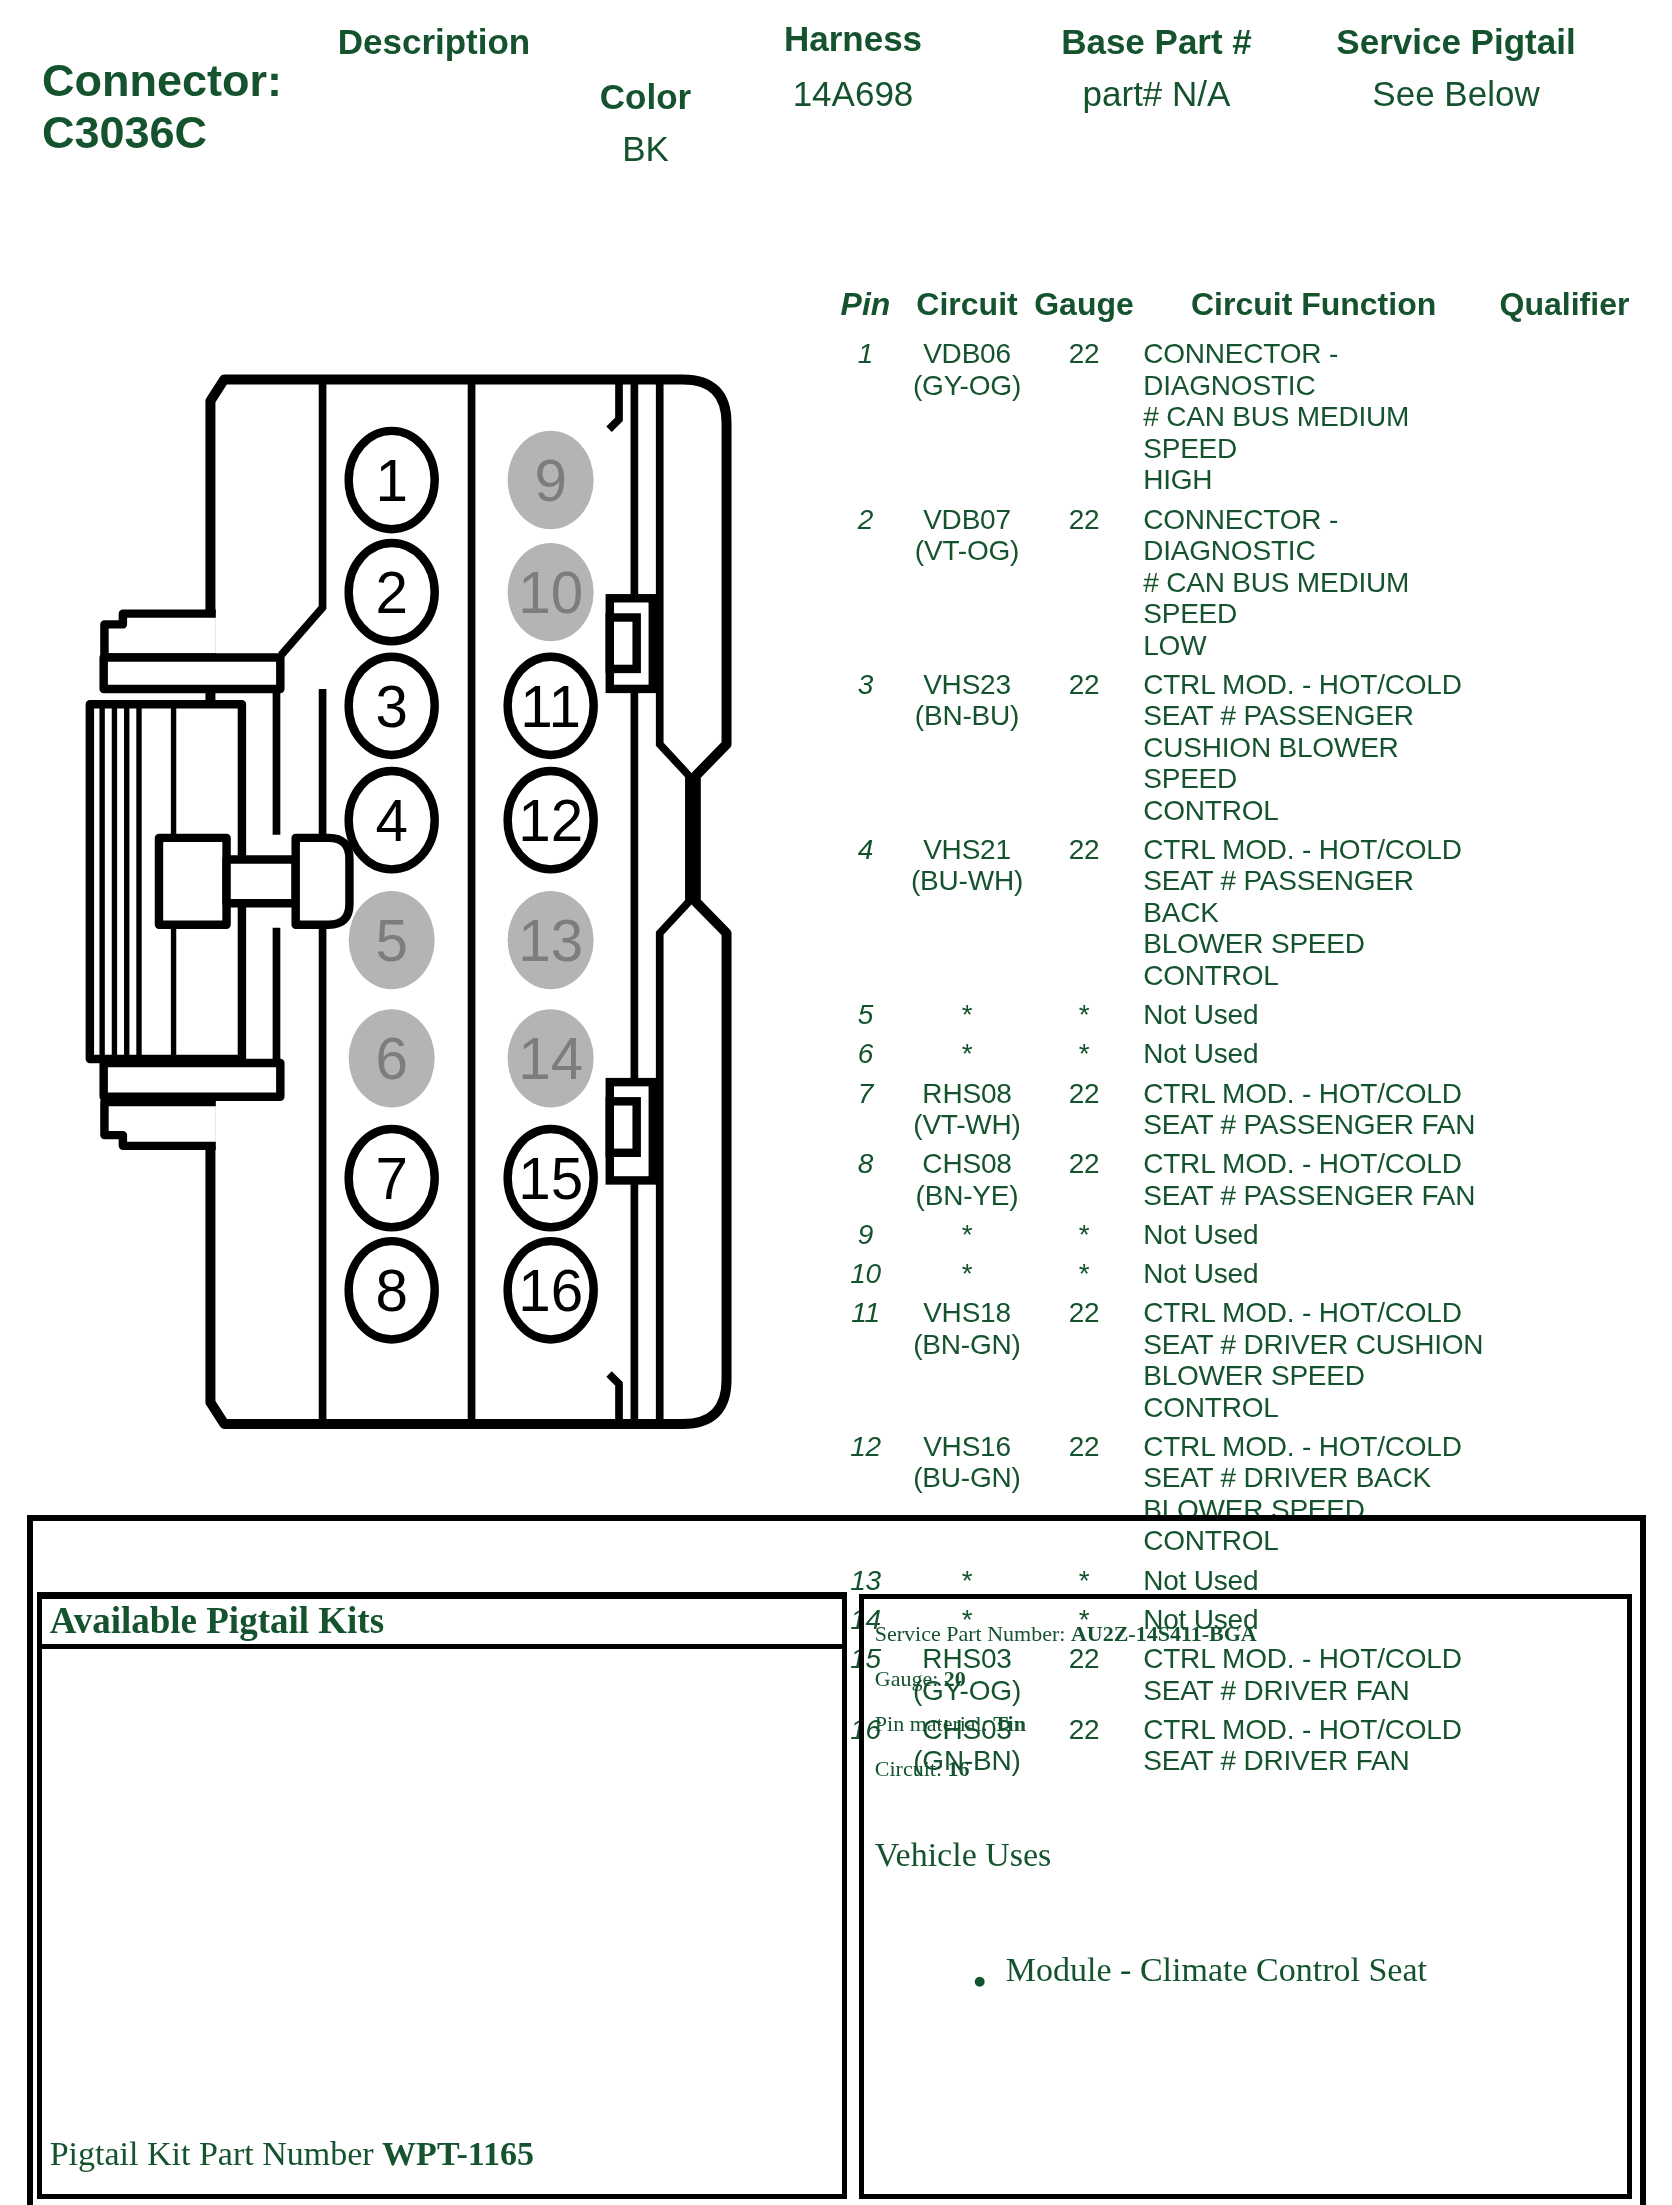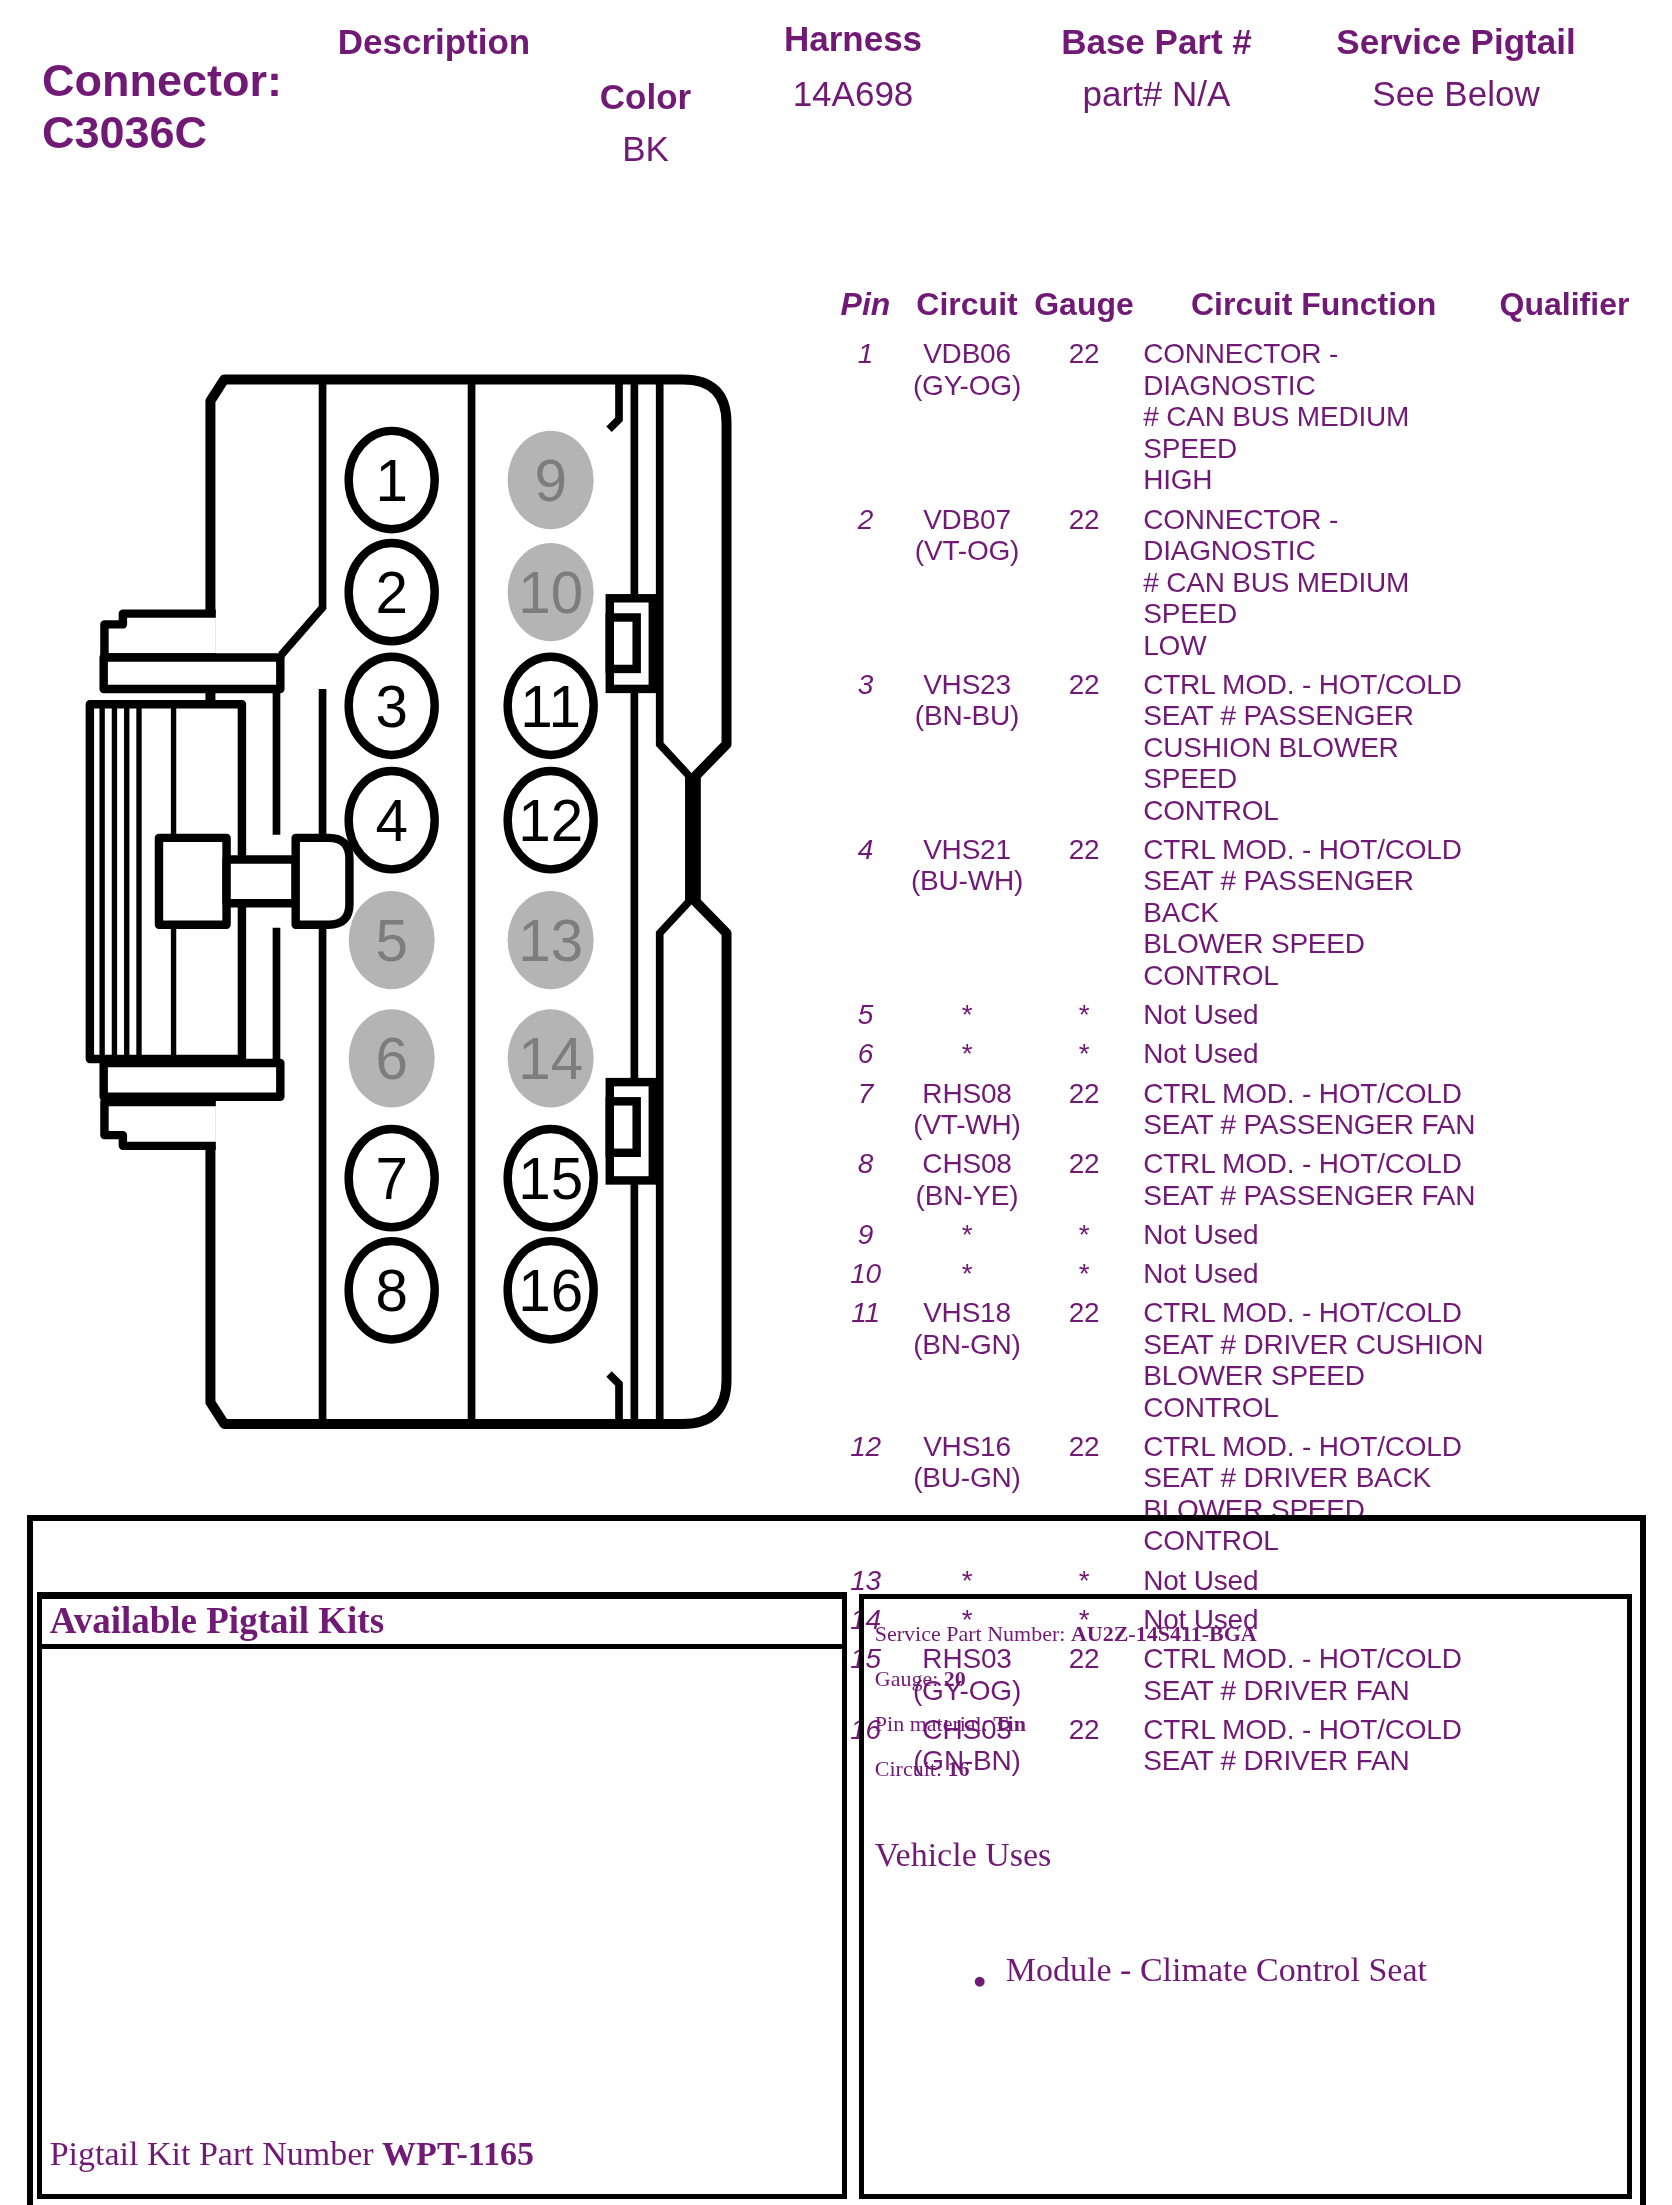--- a/index.html
+++ b/index.html
@@ -1,17 +1,17 @@
 <!DOCTYPE html>
 <html style="font-size:12.3px"><head>
 <meta charset="utf-8">
 <style>
   html,body{margin:0;padding:0;background:#fff;}
   .page{position:relative;width:1673px;height:2205px;background:#fff;overflow:hidden;
-        font-family:"Liberation Sans",sans-serif;color:#701a75;}
+        font-family:"Liberation Sans",sans-serif;color:#14532d;}
   .abs{position:absolute;}
   .pre{white-space:pre-line;}
   
   .conn-title{left:42px;top:55px;font-size:45px;font-weight:bold;line-height:52px;}
   .hdr-label{font-weight:bold;font-size:35px;text-align:center;}
   .hdr-value{font-size:35px;text-align:center;}
   .desc-label{left:292px;top:21.5px;width:284px;}
   .desc-body{left:254px;top:69px;width:361px;line-height:48px;}
   .color-label{left:580px;top:77px;width:131px;}
   .color-value{left:580px;top:129px;width:131px;}

